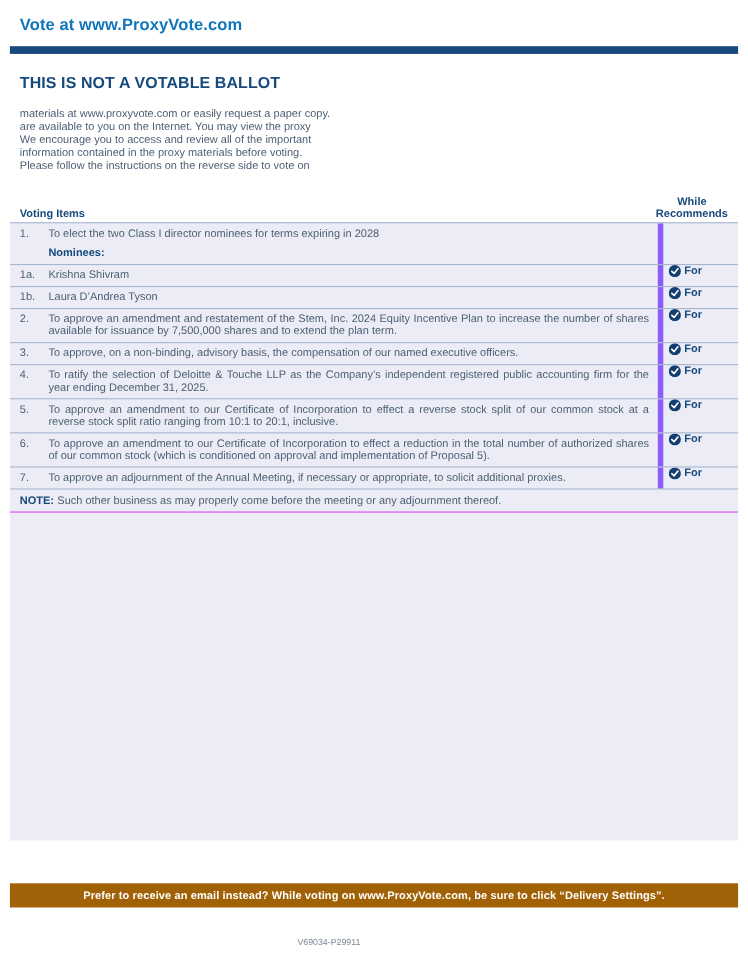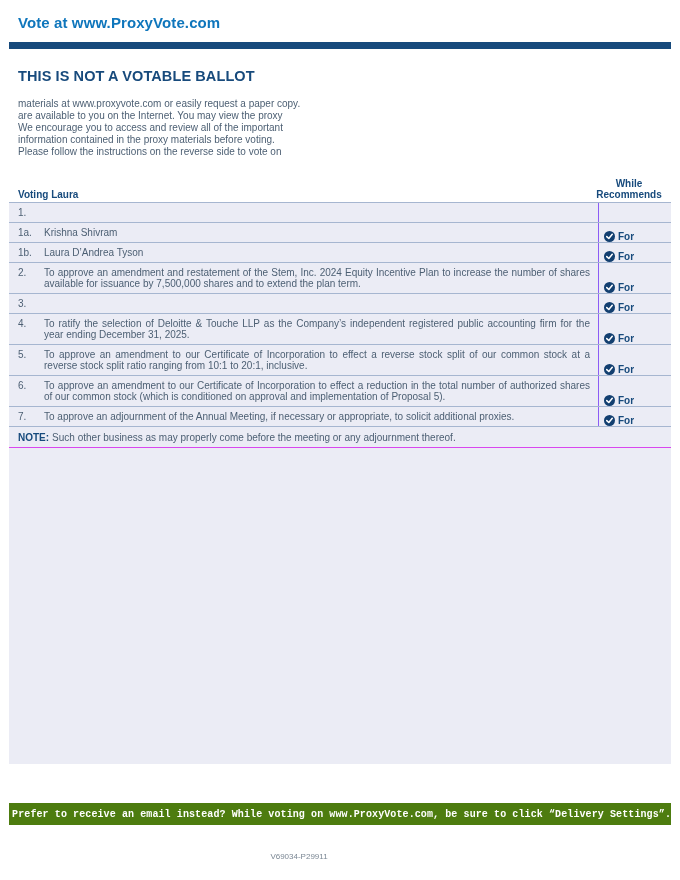--- a/index.html
+++ b/index.html
@@ -92,23 +92,23 @@
   }
   .itext.single{text-align:left;}
   .nominees{
     margin-top:7px;
     font-size:10px;font-weight:bold;
     color:#174a7c;
     line-height:11px;
   }
   .cell-rec{
     flex:0 0 73px;
-    border-left:1px solid #8b5cf6;
-    display:flex;
-    align-items:flex-end;
+    border-left:5px solid #8b5cf6;
+    display:flex;
+    align-items:flex-start;
     padding-left:5px;
     box-sizing:border-box;
   }
   .check{width:11px;height:11px;flex:0 0 11px;}
   .for-label{
     margin-left:3px;
     font-size:10px;font-weight:bold;
     color:#174a7c;
   }
   .note-row{
@@ -119,22 +119,22 @@
   }
   .note-label{font-weight:bold;color:#174a7c;white-space:pre;}
   .note-text{color:#4c5f73;margin-left:3px;}
   .filler{flex:1;}
   
   .bottom-bar{
     position:absolute;
     left:9px;right:9px;
     top:803px;
     height:22px;
-    background:#4d7c0f;
-    display:flex;align-items:center;justify-content:flex-end;font-family:Liberation Mono, monospace;
+    background:#a16207;
+    display:flex;align-items:center;justify-content:center;
   }
   .bottom-bar-text{
     color:#ffffff;
     font-size:10px;font-weight:bold;
     letter-spacing:0.1px;
   }
   .doc-code{
     position:absolute;
     top:852px;left:0;right:0;
     text-align:center;
@@ -155,29 +155,33 @@
 
   <div class="intro" id="intro">
       <div>materials at www.proxyvote.com or easily request a paper copy.</div>
       <div>are available to you on the Internet. You may view the proxy</div>
       <div>We encourage you to access and review all of the important</div>
       <div>information contained in the proxy materials before voting.</div>
       <div>Please follow the instructions on the reverse side to vote on</div>
     </div>
 
   <div class="thead">
-    <div class="th-items">Voting Laura</div>
+    <div class="th-items">Voting Items</div>
     <div class="th-rec">While Recommends</div>
   </div>
 
   <div class="panel" id="panel">
 
   <div class="row">
     <div class="cell-item">
       <span class="num">1.</span>
+      <div class="item-body">
+        <div class="itext single">To elect the two Class I director nominees for terms expiring in 2028</div>
+      <div class="nominees">Nominees:</div>
+          </div>
     </div>
     <div class="cell-rec"></div>
   </div>
 
   <div class="row">
     <div class="cell-item">
       <span class="num">1a.</span>
       <div class="item-body">
         <div class="itext single">Krishna Shivram</div>
       </div>
@@ -219,20 +223,23 @@
             <circle cx="8" cy="8" r="8" fill="#123f70"></circle>
             <path d="M4 8.2 L7 11 L12 4.8" stroke="#ffffff" stroke-width="2.2" fill="none" stroke-linecap="round" stroke-linejoin="round"></path>
           </svg>
           <span class="for-label">For</span>
         </div>
   </div>
 
   <div class="row">
     <div class="cell-item">
       <span class="num">3.</span>
+      <div class="item-body">
+        <div class="itext single">To approve, on a non-binding, advisory basis, the compensation of our named executive officers.</div>
+      </div>
     </div>
     <div class="cell-rec">
           <svg viewBox="0 0 16 16" class="check">
             <circle cx="8" cy="8" r="8" fill="#123f70"></circle>
             <path d="M4 8.2 L7 11 L12 4.8" stroke="#ffffff" stroke-width="2.2" fill="none" stroke-linecap="round" stroke-linejoin="round"></path>
           </svg>
           <span class="for-label">For</span>
         </div>
   </div>
 

